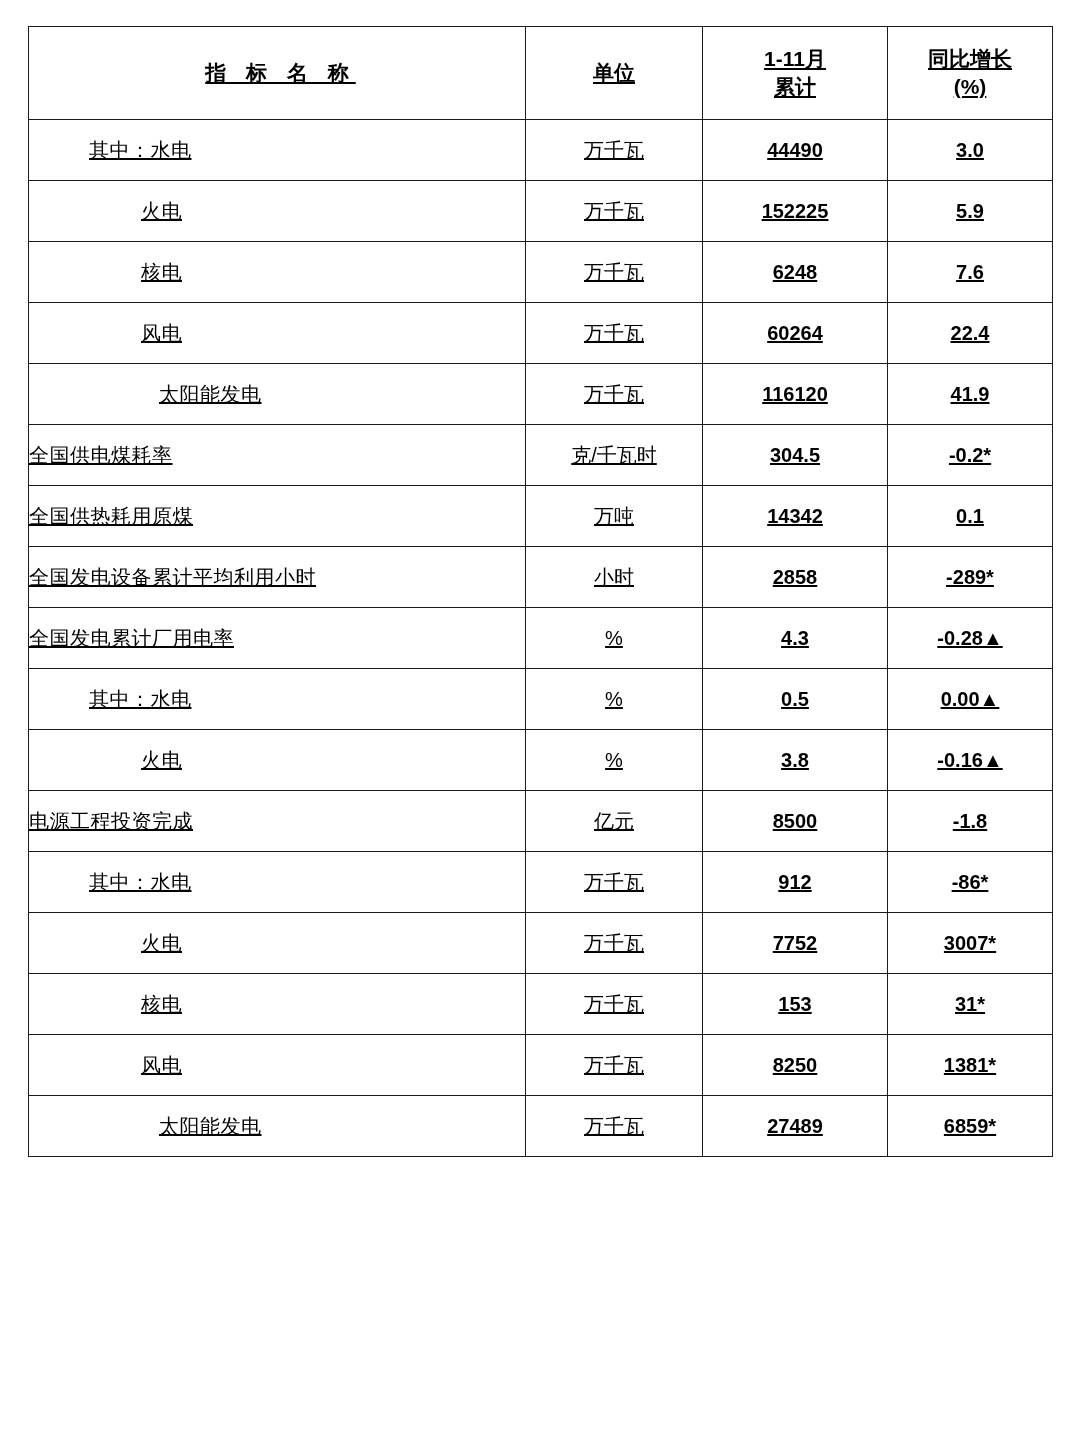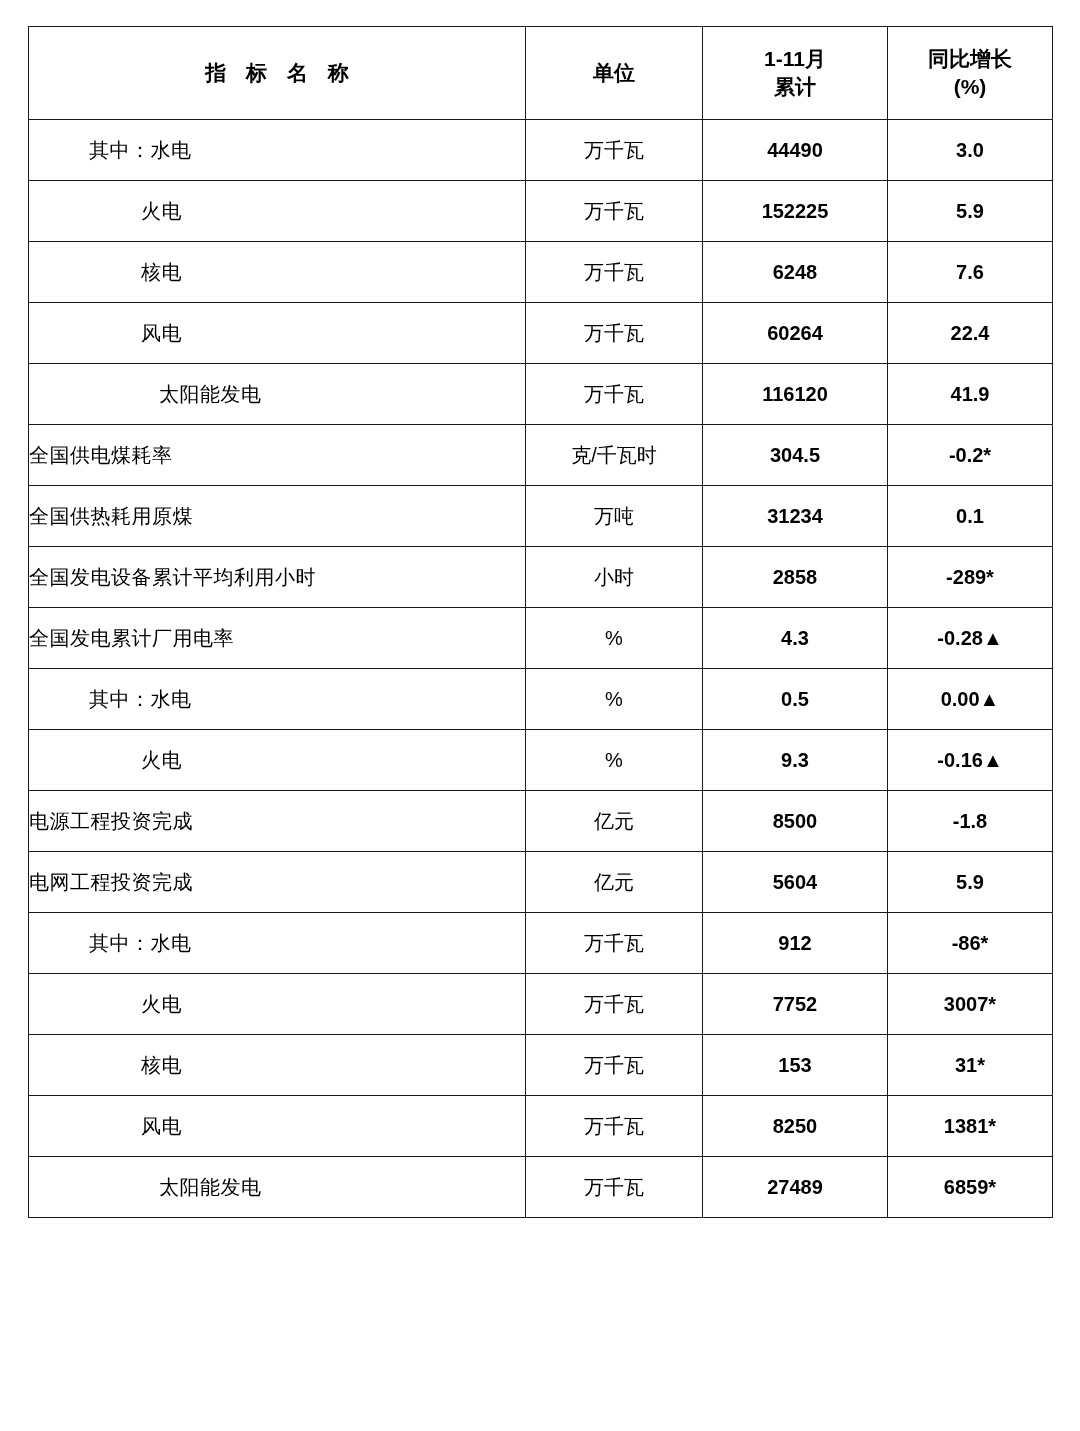--- a/index.html
+++ b/index.html
@@ -12,20 +12,21 @@
     height: 1431px;
     font-family: "Liberation Sans", "DejaVu Sans", sans-serif;
     color: #000000;
     -webkit-font-smoothing: antialiased;
   }
   .sheet {
     box-sizing: border-box;
     width: 1080px;
     height: 1431px;
     padding: 26px 28px 28px 28px;
+    text-decoration: underline;
   }
   table.stat-table {
     width: 1024px;
     border-collapse: collapse;
     table-layout: fixed;
     border: 1.5px solid #1a1a1a;
   }
   table.stat-table col.c-name  { width: 497px; }
   table.stat-table col.c-unit  { width: 177px; }
   table.stat-table col.c-val   { width: 185px; }
@@ -129,21 +130,21 @@
         </tr>
         <tr>
           <td class="name">全国供电煤耗率</td>
           <td class="unit">克/千瓦时</td>
           <td class="val">304.5</td>
           <td class="yoy">-0.2*</td>
         </tr>
         <tr>
           <td class="name">全国供热耗用原煤</td>
           <td class="unit">万吨</td>
-          <td class="val">31234</td>
+          <td class="val">14342</td>
           <td class="yoy">0.1</td>
         </tr>
         <tr>
           <td class="name">全国发电设备累计平均利用小时</td>
           <td class="unit">小时</td>
           <td class="val">2858</td>
           <td class="yoy">-289*</td>
         </tr>
         <tr>
           <td class="name">全国发电累计厂用电率</td>
@@ -153,36 +154,30 @@
         </tr>
         <tr>
           <td class="name ind1">其中：水电</td>
           <td class="unit">%</td>
           <td class="val">0.5</td>
           <td class="yoy">0.00▲</td>
         </tr>
         <tr>
           <td class="name ind2">火电</td>
           <td class="unit">%</td>
-          <td class="val">9.3</td>
+          <td class="val">3.8</td>
           <td class="yoy">-0.16▲</td>
         </tr>
         <tr>
           <td class="name">电源工程投资完成</td>
           <td class="unit">亿元</td>
           <td class="val">8500</td>
           <td class="yoy">-1.8</td>
         </tr>
         <tr>
-          <td class="name">电网工程投资完成</td>
-          <td class="unit">亿元</td>
-          <td class="val">5604</td>
-          <td class="yoy">5.9</td>
-        </tr>
-        <tr>
           <td class="name ind1">其中：水电</td>
           <td class="unit">万千瓦</td>
           <td class="val">912</td>
           <td class="yoy">-86*</td>
         </tr>
         <tr>
           <td class="name ind2">火电</td>
           <td class="unit">万千瓦</td>
           <td class="val">7752</td>
           <td class="yoy">3007*</td>

